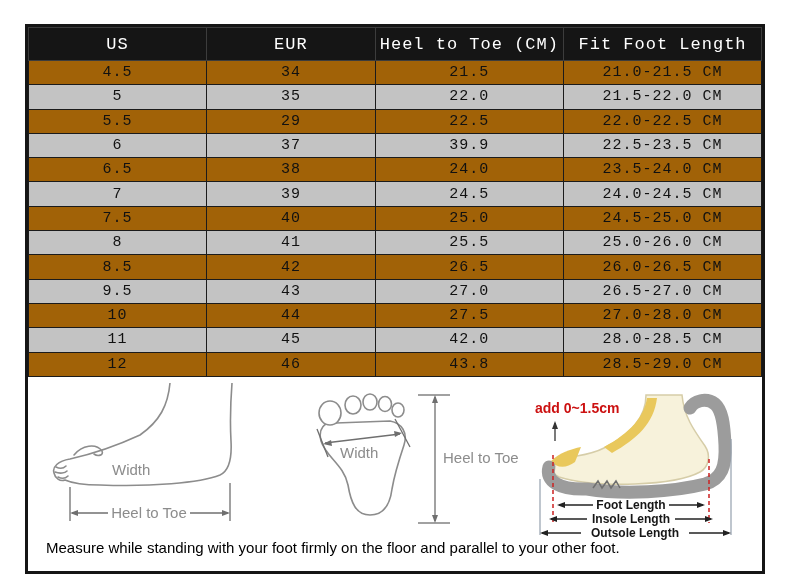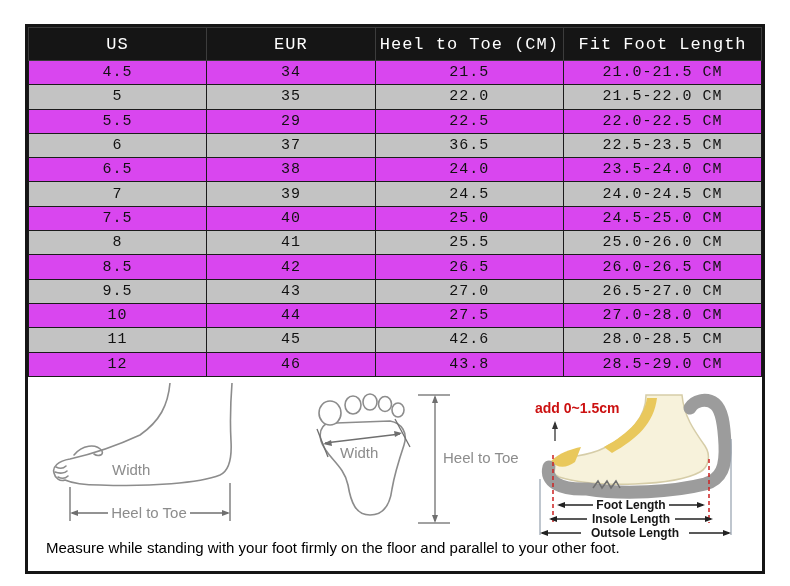--- a/index.html
+++ b/index.html
@@ -11,21 +11,21 @@
   table.size-table{
     width:100%;height:350px;border-collapse:collapse;table-layout:fixed;
     font-family:"Liberation Mono",monospace;
   }
   table.size-table th{
     background:#151515;color:#ffffff;font-weight:normal;font-size:17px;
     height:30px;border:1px solid #3c3c3c;letter-spacing:1px;text-align:center;
   }
   table.size-table td{
     text-align:center;font-size:15px;color:#111;border:1px solid #1b1b1b;
-    background:#d946ef;padding:0;letter-spacing:1px;
+    background:#a16207;padding:0;letter-spacing:1px;
   }
   table.size-table tr.alt td{background:#c3c3c3;}
   col.c1{width:24.3%;} col.c2{width:23%;} col.c3{width:25.7%;} col.c4{width:27%;}
   .diagrams{
     display:flex;justify-content:space-between;align-items:flex-start;
     height:152px;padding:6px 12px 0 12px;box-sizing:border-box;
   }
   .note{
     font-size:15px;color:#000000;padding:10px 0 0 18px;
   }
@@ -78,21 +78,21 @@
         <tr>
           <td>5.5</td>
           <td>29</td>
           <td>22.5</td>
           <td>22.0-22.5 CM</td>
         </tr>
 
         <tr class="alt">
           <td>6</td>
           <td>37</td>
-          <td>36.5</td>
+          <td>39.9</td>
           <td>22.5-23.5 CM</td>
         </tr>
 
         <tr>
           <td>6.5</td>
           <td>38</td>
           <td>24.0</td>
           <td>23.5-24.0 CM</td>
         </tr>
 
@@ -134,21 +134,21 @@
         <tr>
           <td>10</td>
           <td>44</td>
           <td>27.5</td>
           <td>27.0-28.0 CM</td>
         </tr>
 
         <tr class="alt">
           <td>11</td>
           <td>45</td>
-          <td>42.6</td>
+          <td>42.0</td>
           <td>28.0-28.5 CM</td>
         </tr>
 
         <tr>
           <td>12</td>
           <td>46</td>
           <td>43.8</td>
           <td>28.5-29.0 CM</td>
         </tr>
 

